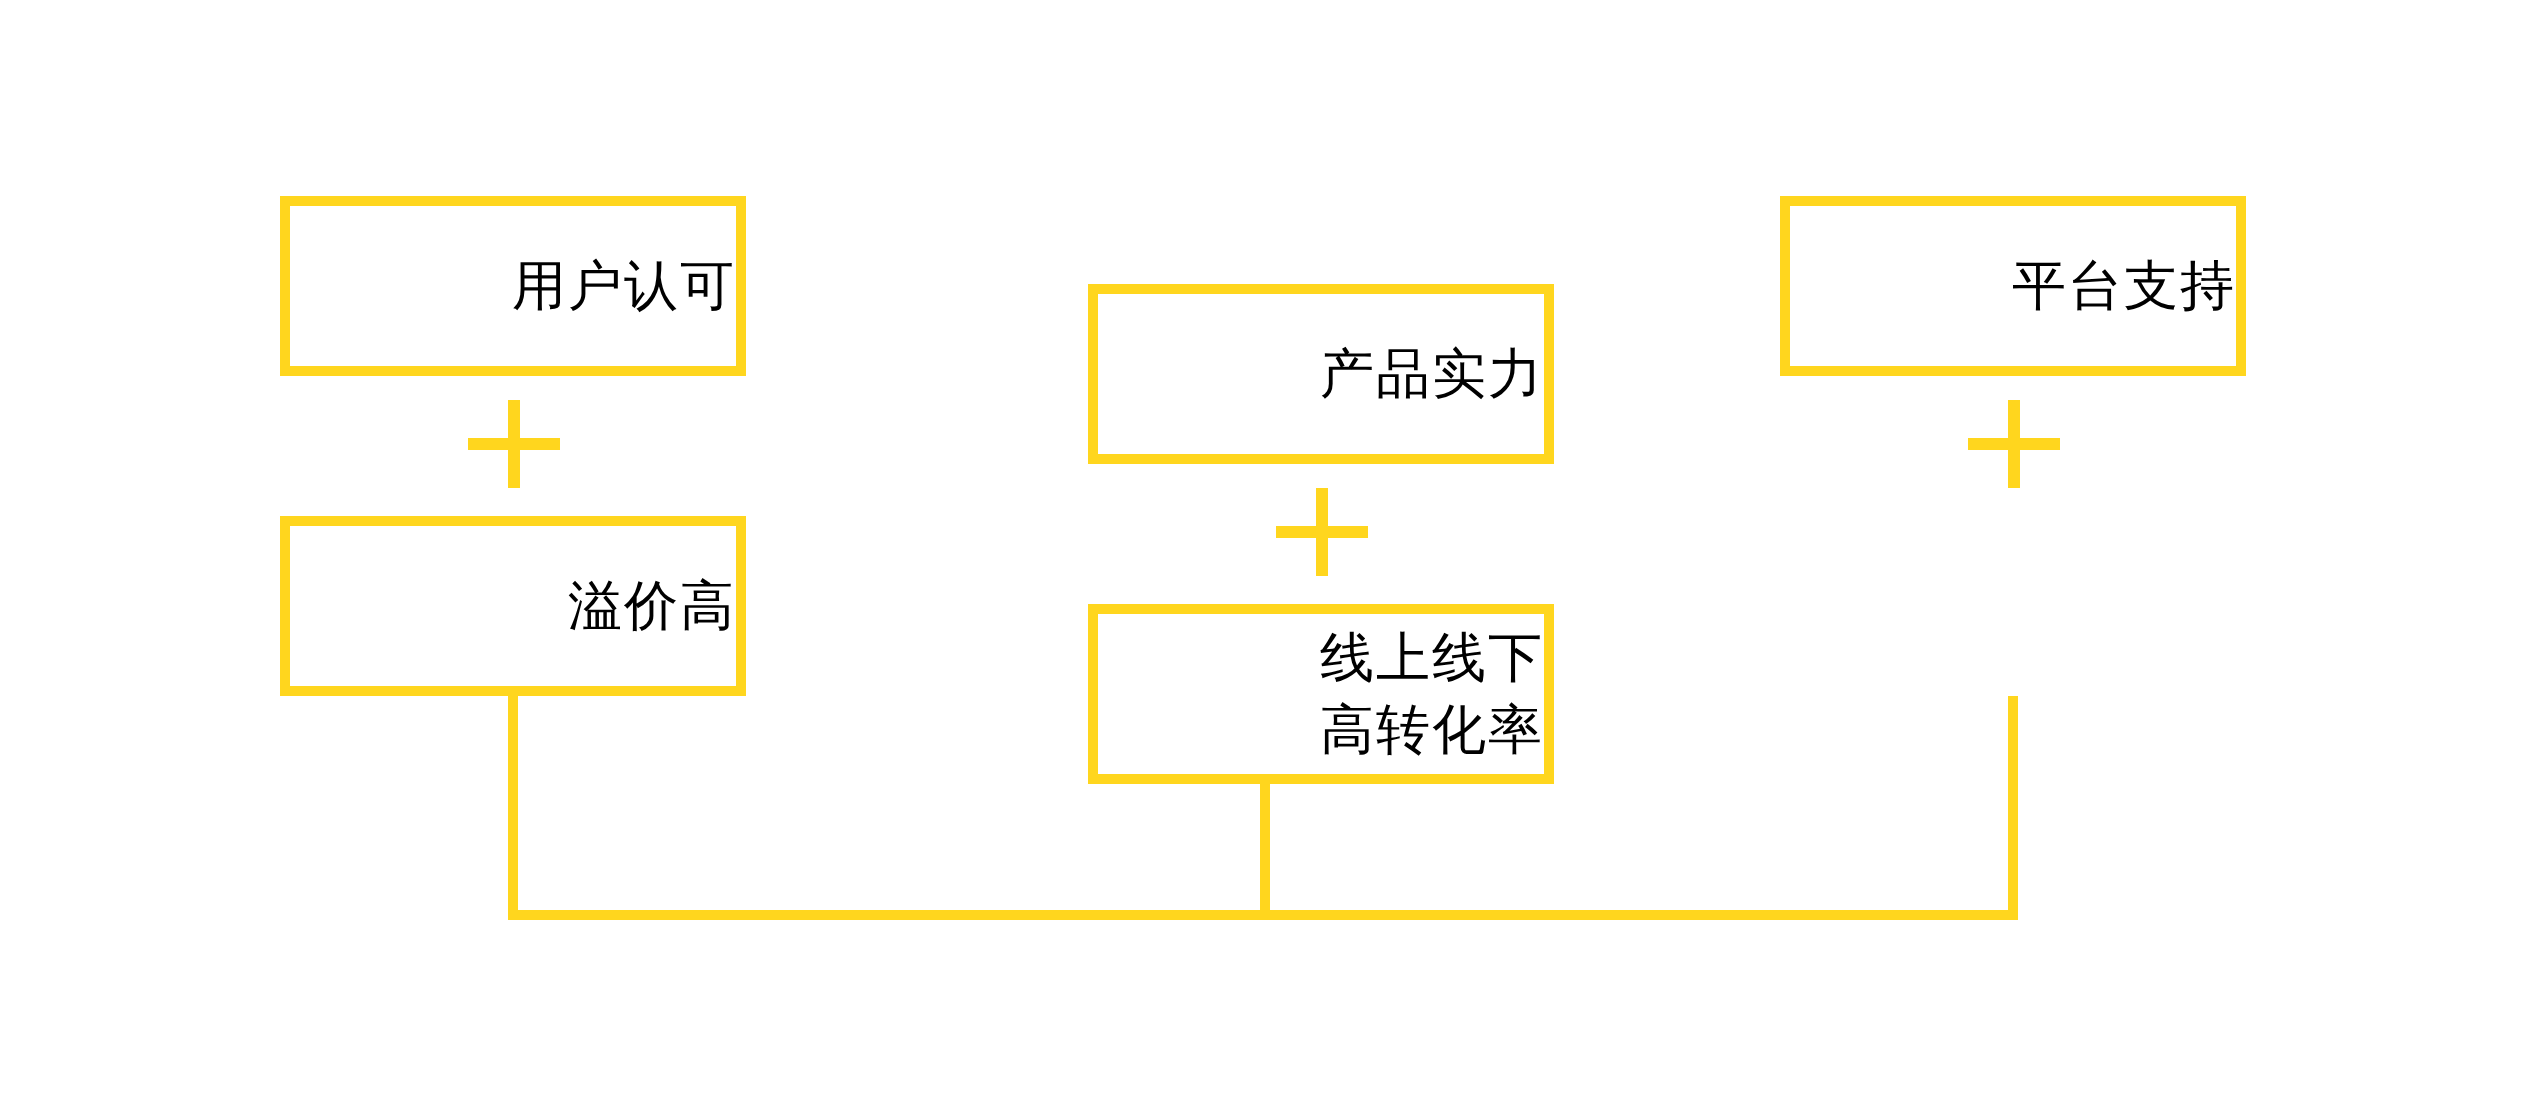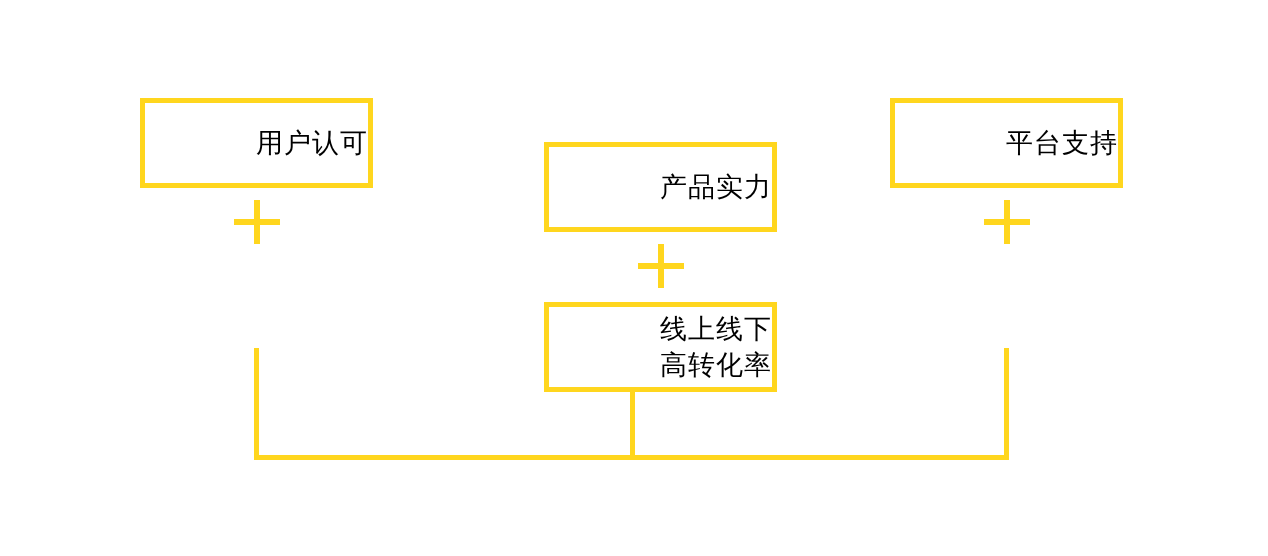--- a/index.html
+++ b/index.html
@@ -106,20 +106,23 @@
   <div class="vline vline-0"></div>
   <div class="vline vline-1"></div>
   <div class="vline vline-2"></div>
   <div class="hline"></div>
 
   <div class="col col-0">
     <div class="box box-top">
       <span class="box-label">用户认可</span>
     </div>
     <div class="plus"></div>
+    <div class="box box-bottom">
+      <span class="box-label">溢价高</span>
+    </div>
   </div>
 
   <div class="col col-1">
     <div class="box box-top">
       <span class="box-label">产品实力</span>
     </div>
     <div class="plus"></div>
     <div class="box box-bottom">
       <span class="box-label">线上线下
 高转化率</span>

